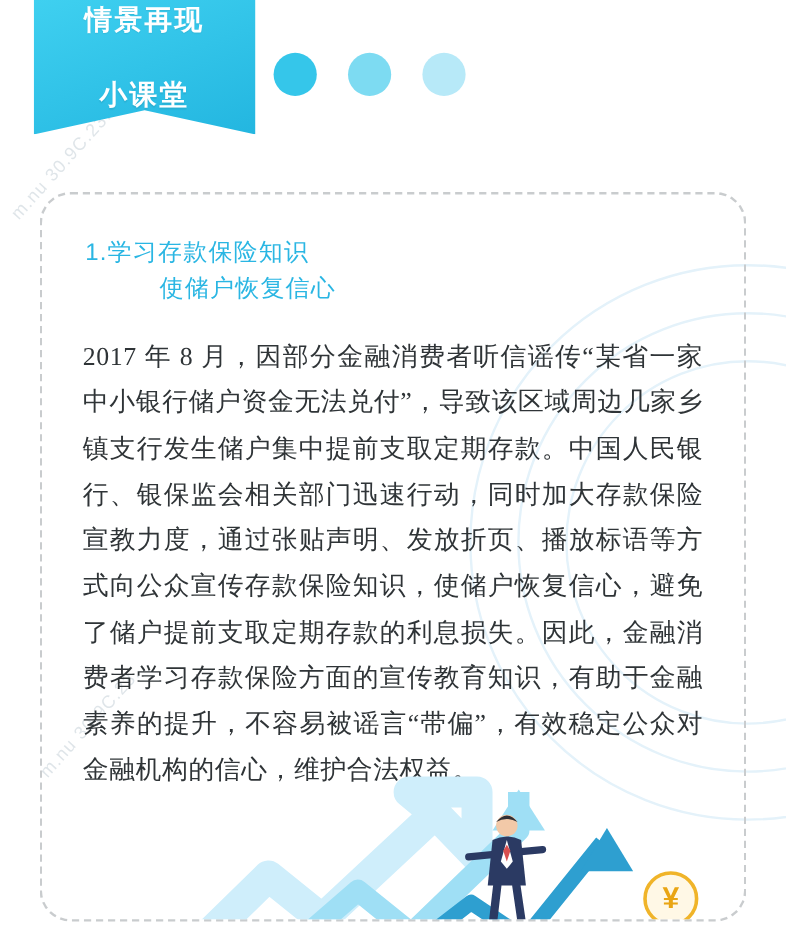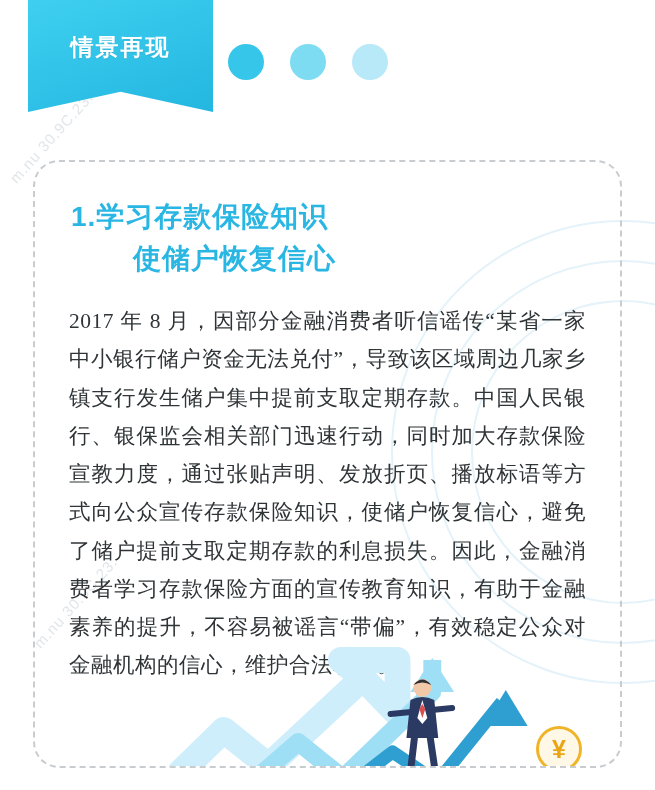--- a/index.html
+++ b/index.html
@@ -103,22 +103,22 @@
   .card-inner {
     position: relative;
     width: 100%;
     height: 100%;
   }
 
   .title {
     margin: 34px 0 0 0;
     padding: 0 26px 0 36px;
     color: #2ab6e3;
-    font-size: 28px;
-    font-weight: bold;
+    font-size: 20px;
+    font-weight: normal;
     line-height: 1.5;
     letter-spacing: 1px;
   }
   .title-line-2 {
     padding-left: 62px;
   }
 
   .body-text {
     margin: 22px 34px 0 34px;
     color: #2f3437;
@@ -164,20 +164,21 @@
   <div class="bg-arc arc1"></div>
   <div class="bg-arc arc2"></div>
   <div class="bg-arc arc3"></div>
 </div>
 
 <div class="watermark wm1">m.nu 30.9C.23.</div>
 <div class="watermark wm2">m.nu  30.9C.23.</div>
 
 <div class="ribbon">
   <div class="ribbon-line">情景再现</div>
+  <div class="ribbon-line">小课堂</div>
 </div>
 
 <div class="dots">
   <div class="dot dot-1"></div>
   <div class="dot dot-2"></div>
   <div class="dot dot-3"></div>
 </div>
 
 <div class="card">
   <div class="card-inner">

